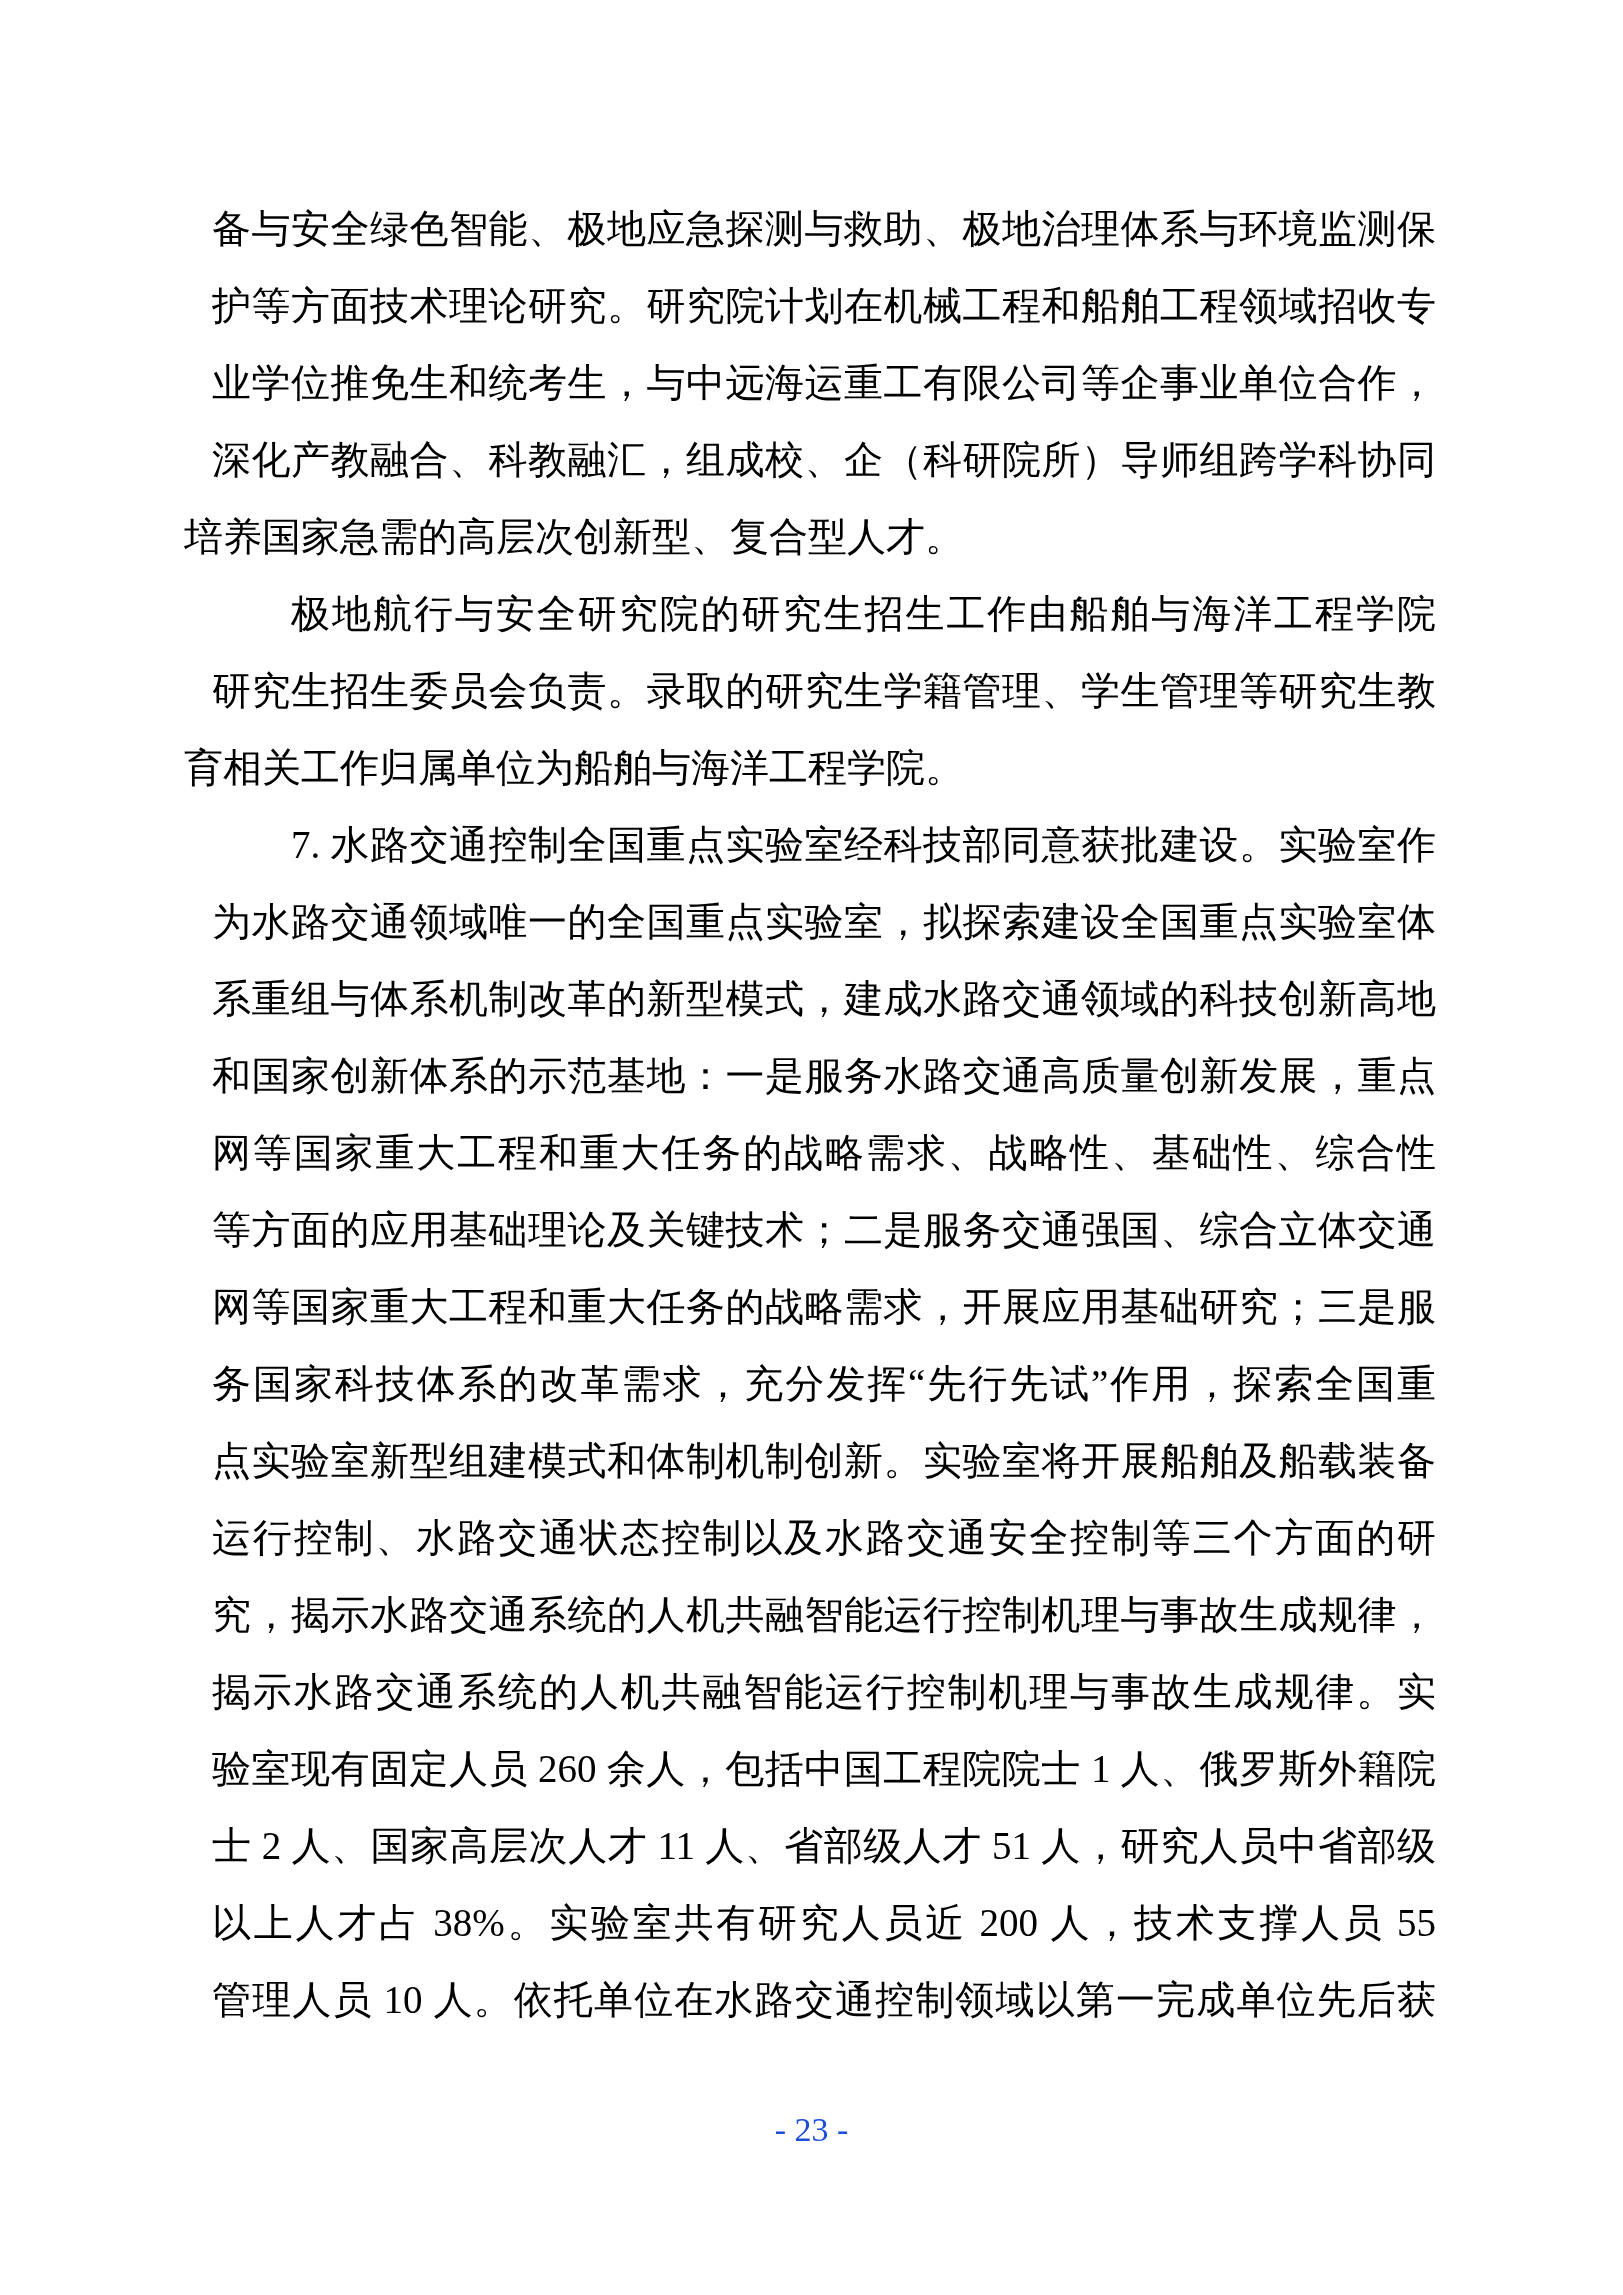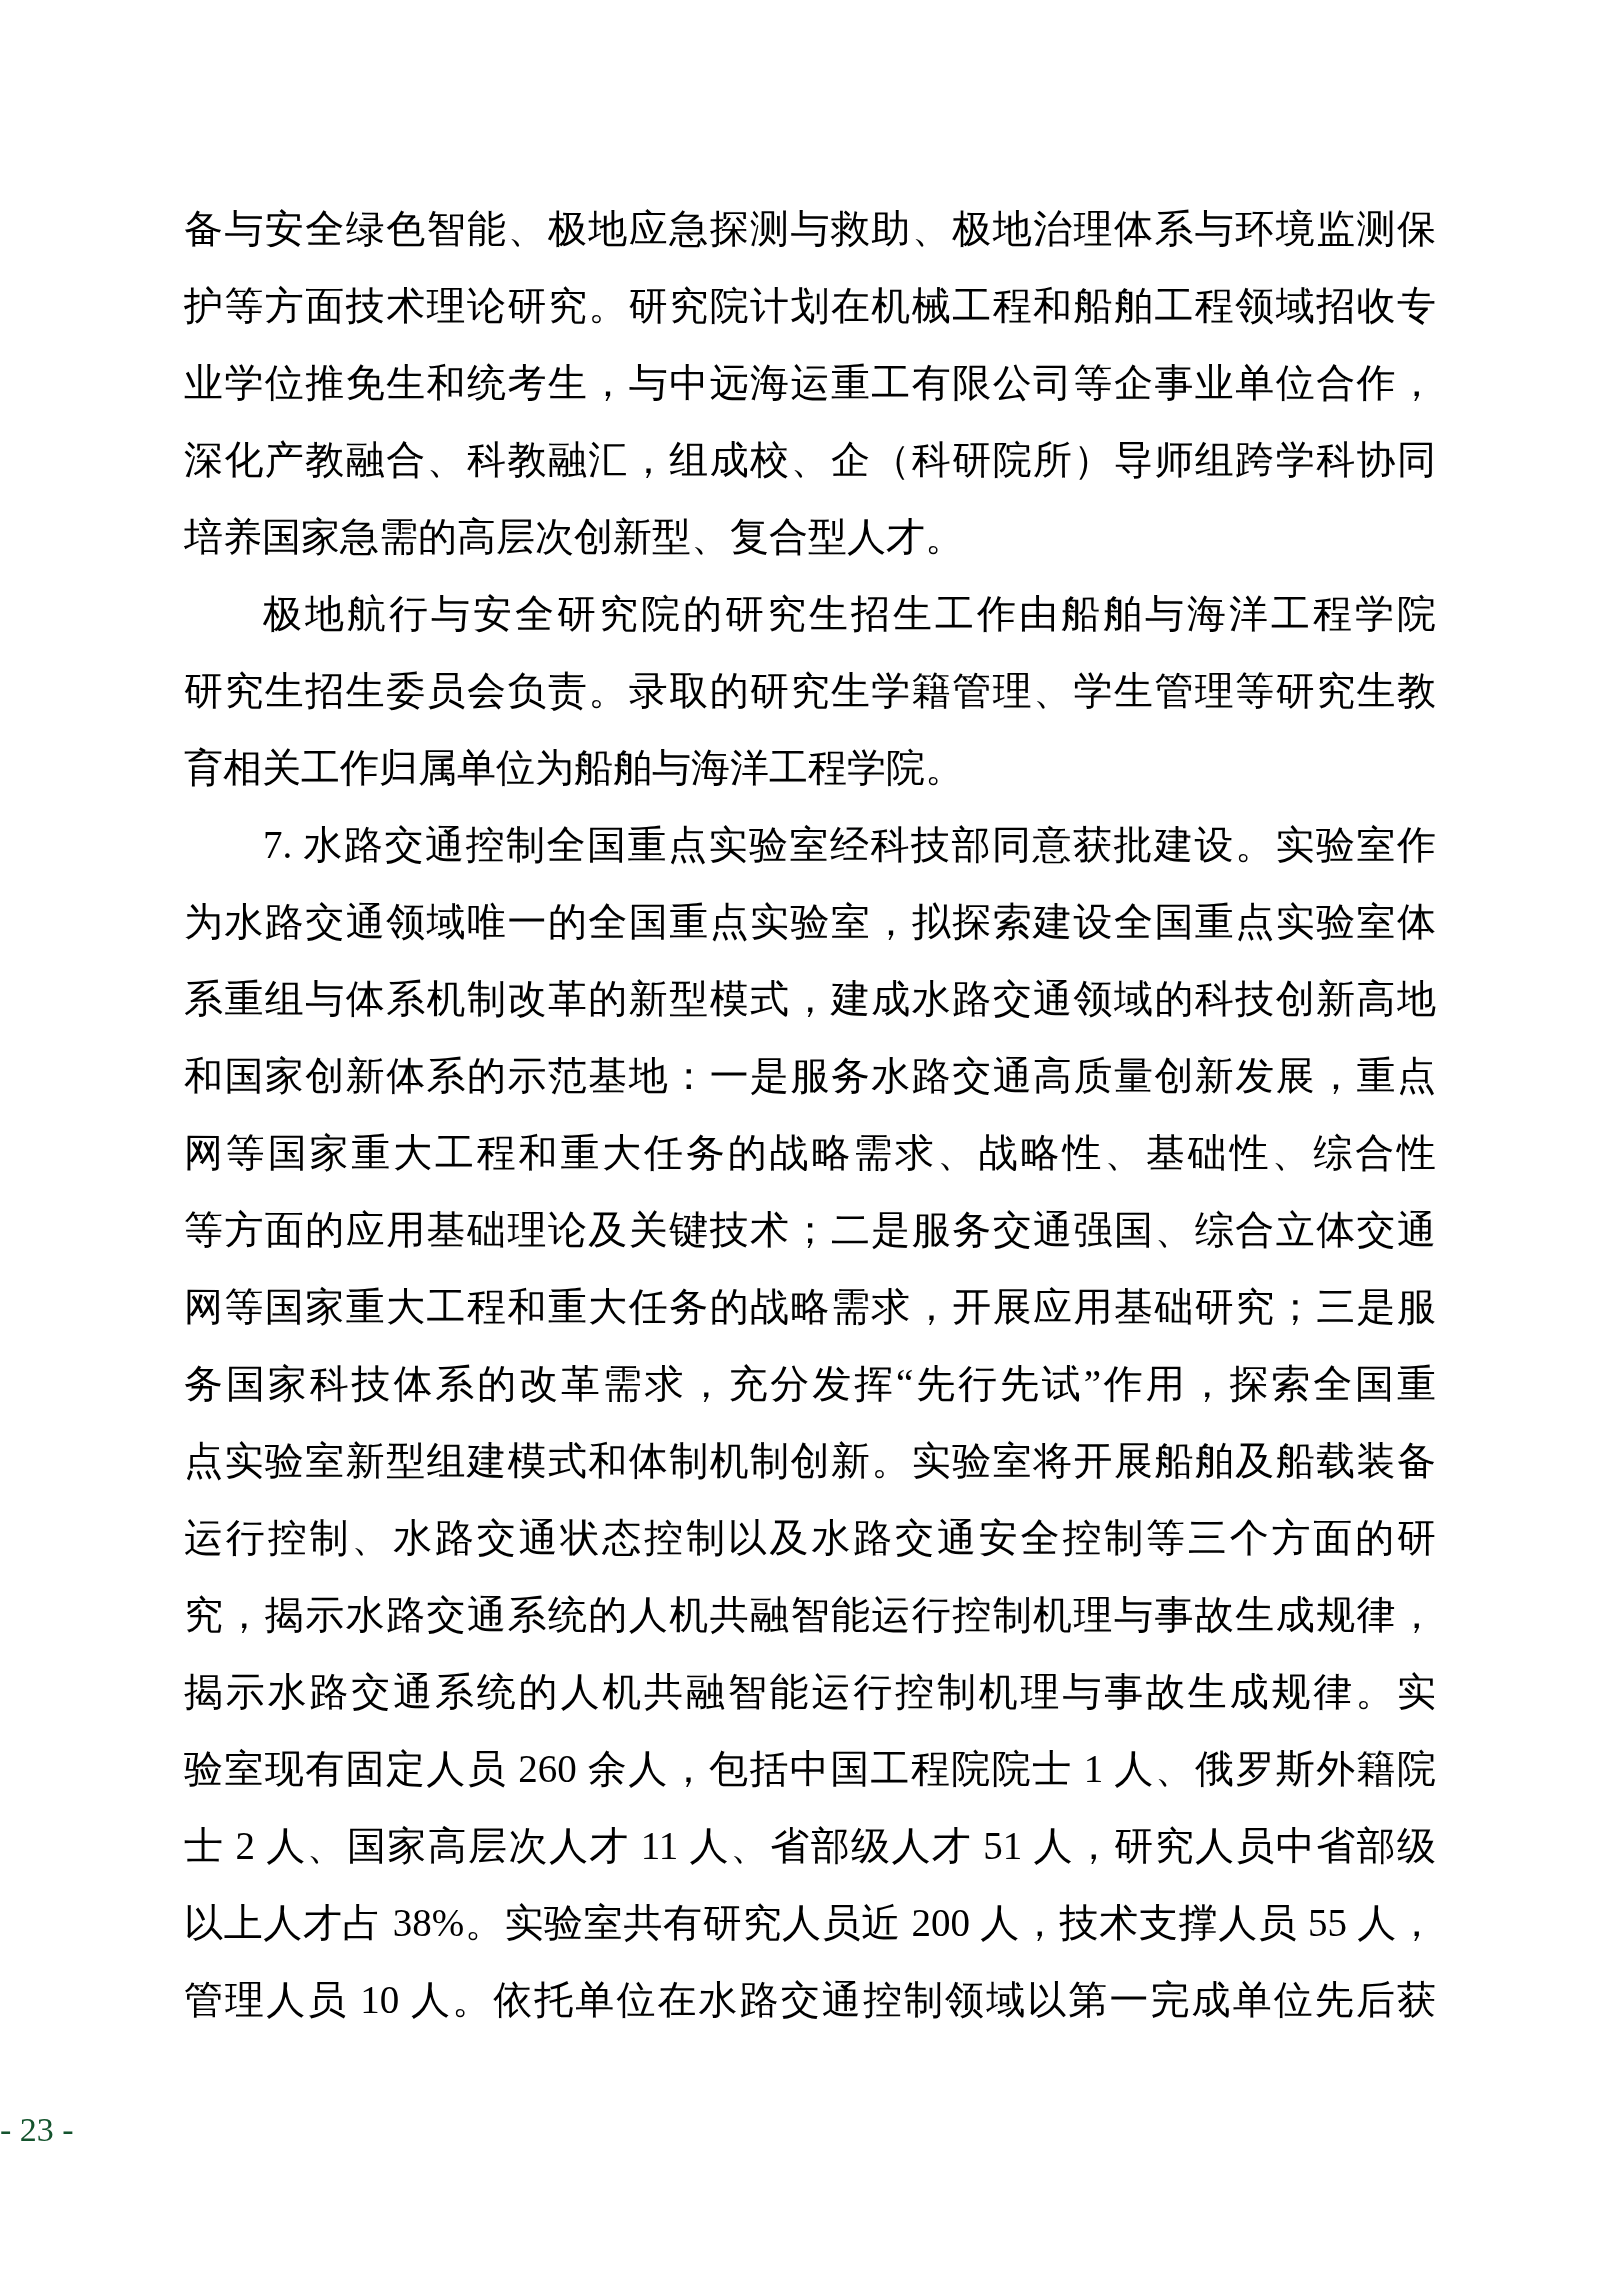--- a/index.html
+++ b/index.html
@@ -28,33 +28,34 @@
     height: 77px;
     color: #000000;
     text-align: left;
     overflow: hidden;
     white-space: pre-wrap;
   }
   .justify {
     text-align: justify;
     text-align-last: justify;
     text-justify: auto;
+    margin-left: 28px;
   }
   .indent {
     text-indent: 79px;
   }
   .page-number {
     position: absolute;
     left: 0;
     right: 0;
     top: 2109px;
-    text-align: left;
+    text-align: center;
     font-size: 34px;
     line-height: 41px;
-    color: #14532d;
+    color: #1d4ed8;
     font-family: "Liberation Serif", "DejaVu Serif", serif;
   }
 </style>
 </head>
 <body>
 
 <div class="page">
   <div class="text-block">
     <div class="line justify">备与安全绿色智能、极地应急探测与救助、极地治理体系与环境监测保</div>
     <div class="line justify">护等方面技术理论研究。研究院计划在机械工程和船舶工程领域招收专</div>

